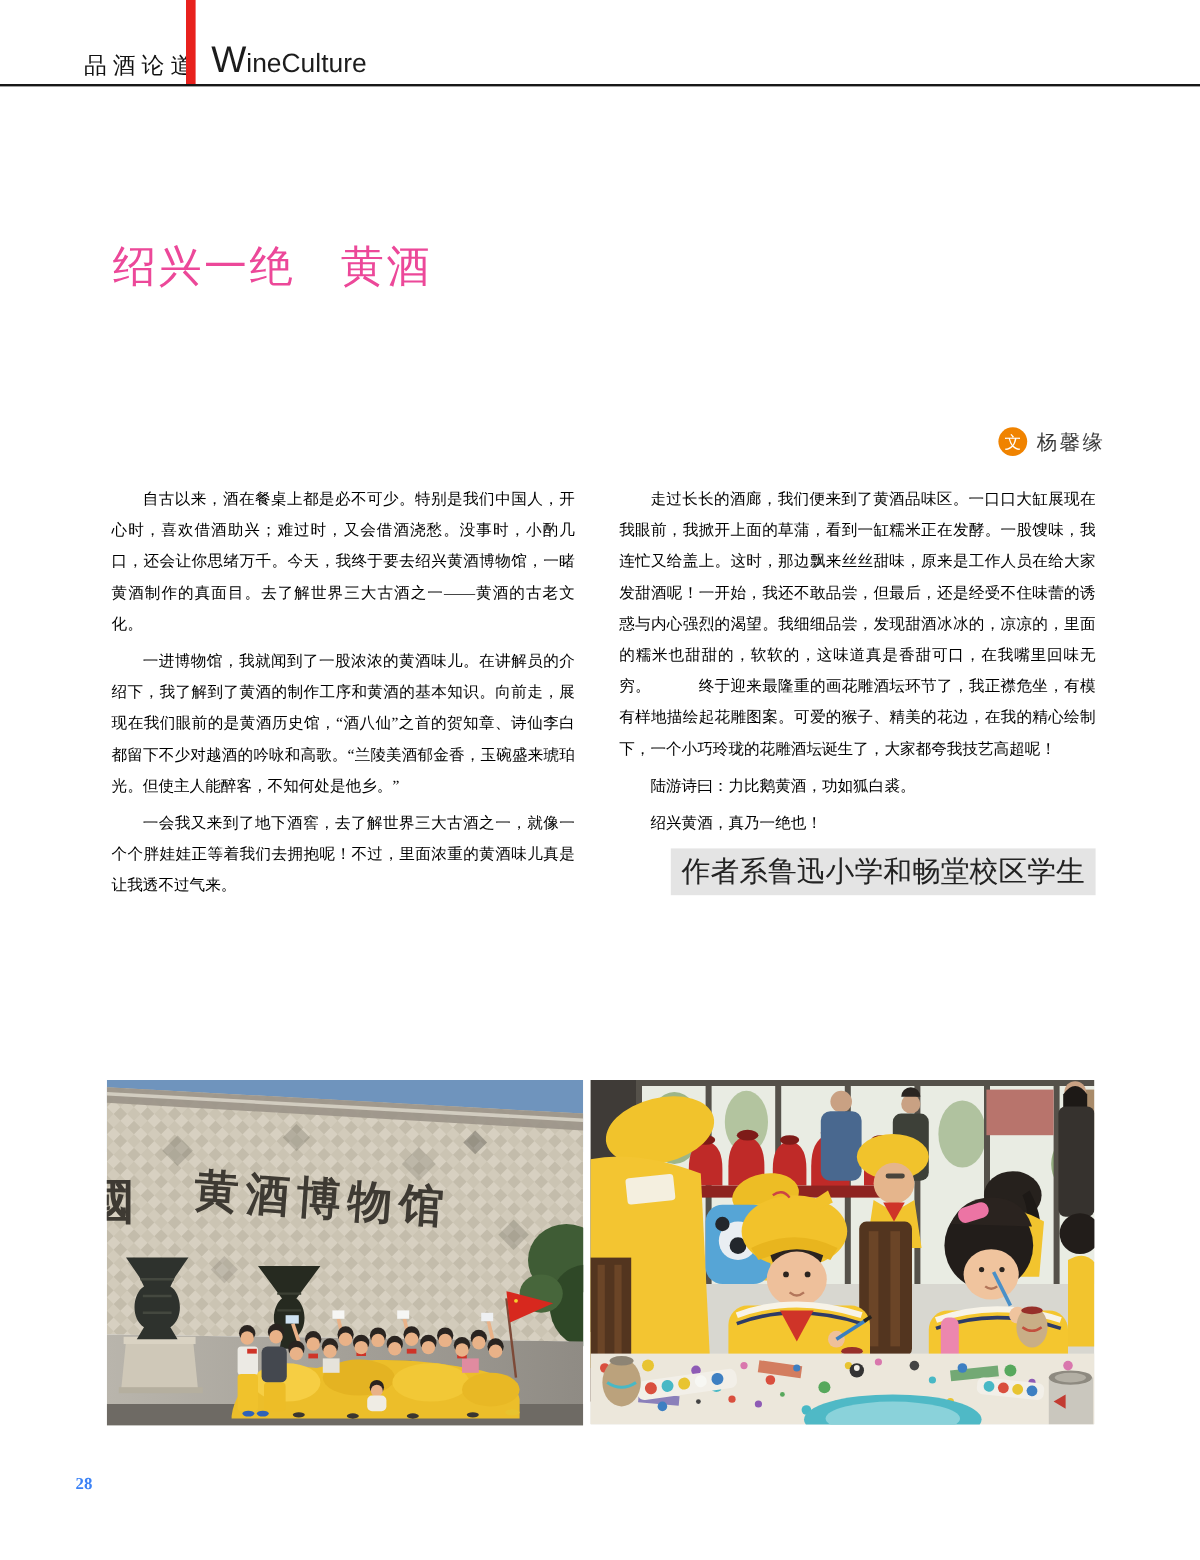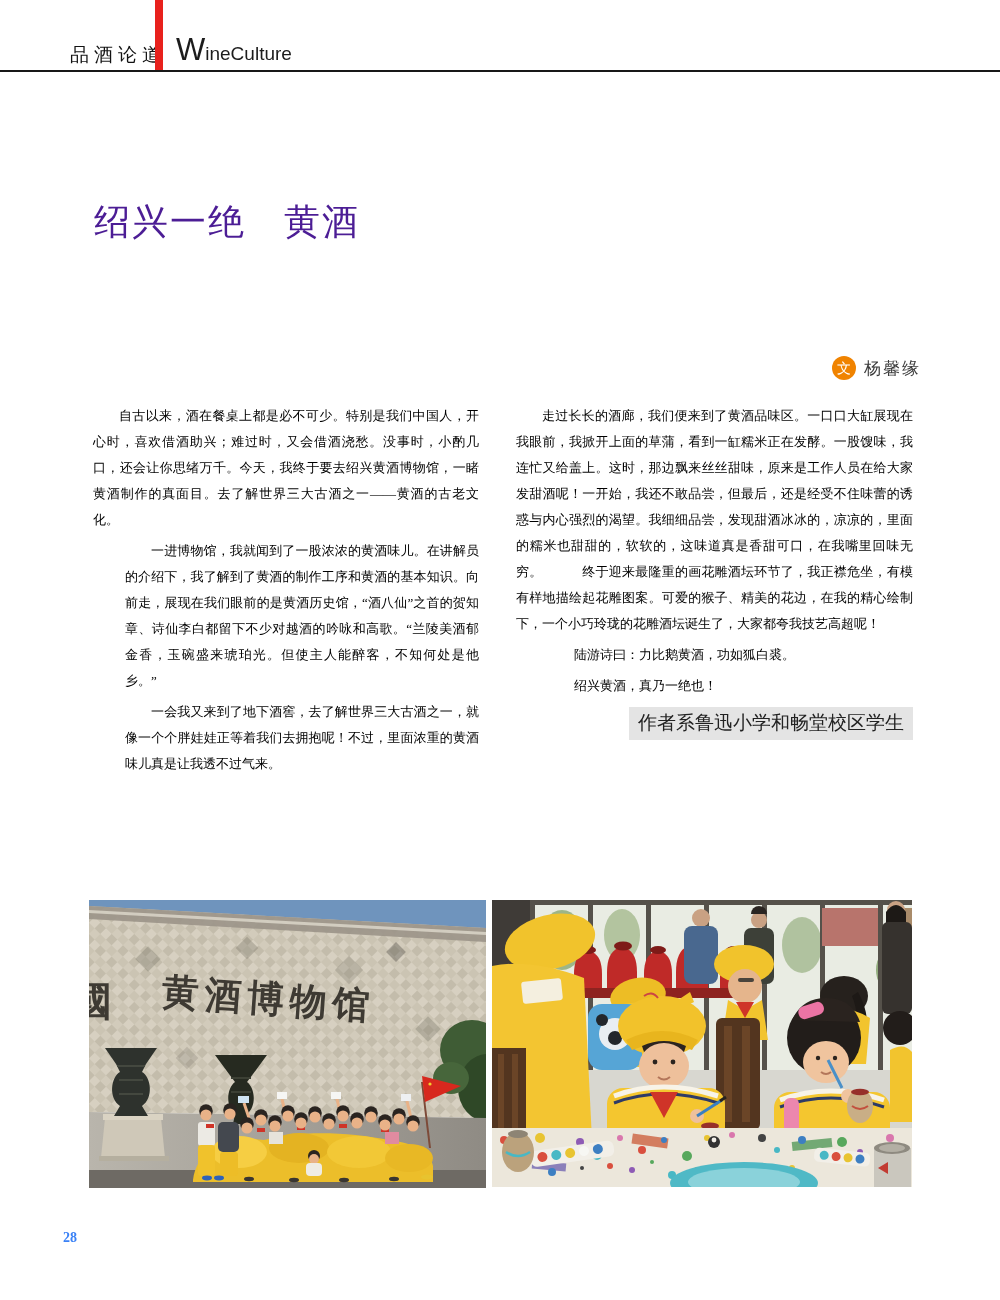--- a/index.html
+++ b/index.html
@@ -6,39 +6,39 @@
   .page { position:relative; width:1000px; height:1300px; background:#fff; overflow:hidden;
           font-family:"Liberation Serif","DejaVu Serif",serif; color:#151515; }
 
   
   .hdr-cn { position:absolute; left:70px; top:42px; font-family:"Liberation Sans","DejaVu Sans",sans-serif;
             font-size:19px; letter-spacing:5px; color:#121212; }
   .hdr-bar { position:absolute; left:155px; top:0; width:8px; height:70px; }
   .hdr-en { position:absolute; left:176px; top:34px; font-family:"Liberation Sans","DejaVu Sans",sans-serif;
             color:#1c1c1c; white-space:nowrap; }
   .hdr-en .cap  { font-size:31px; line-height:31px; vertical-align:baseline; }
-  .hdr-en .rest { font-size:19px; }
+  .hdr-en .rest { font-size:22px; }
   .hdr-rule { position:absolute; left:0; top:70px; width:1000px; height:2px; background:#181818; }
 
   
   .title { position:absolute; left:94px; top:174px; font-family:"Liberation Sans","DejaVu Sans",sans-serif;
-           font-size:36px; letter-spacing:2px; color:#4c1d95; font-weight:500; }
+           font-size:36px; letter-spacing:2px; color:#ec4899; font-weight:500; }
   .byline { position:absolute; left:832px; top:356px; display:flex; align-items:center; gap:8px; }
   .byline-icon { width:24px; height:24px; border-radius:50%; color:#fff; font-size:14px; line-height:24px;
                  text-align:center; font-family:"Liberation Sans",sans-serif; }
   .byline-name { font-size:17px; color:#3a3a3a; letter-spacing:2px; }
 
   
   .col { position:absolute; top:403px; }
   .col-left  { left:93px;  width:386px; }
   .col-right { left:516px; width:397px; }
   .col p { margin:0; font-size:13px; line-height:26px; text-align:justify; text-indent:2em; color:#000000; }
-  .col p + p { margin-top:5px;margin-left:32px; }
+  .col p + p { margin-top:5px; }
   .credit-row { margin-top:8px; text-align:right; }
-  .credit { display:inline-block; padding:3px 9px 4px; font-size:19px; color:#222; }
+  .credit { display:inline-block; padding:3px 9px 4px; font-size:24px; color:#222; }
 
   
   .photo { position:absolute; top:900px; line-height:0; }
   .photo svg { display:block; overflow:hidden; }
   #photoL { left:89px; }
   #photoR { left:492px; }
 
   .pageno { position:absolute; left:63px; top:1230px; font-size:14px; color:#3b82f6;font-weight:bold; }
 </style>
 </head>

